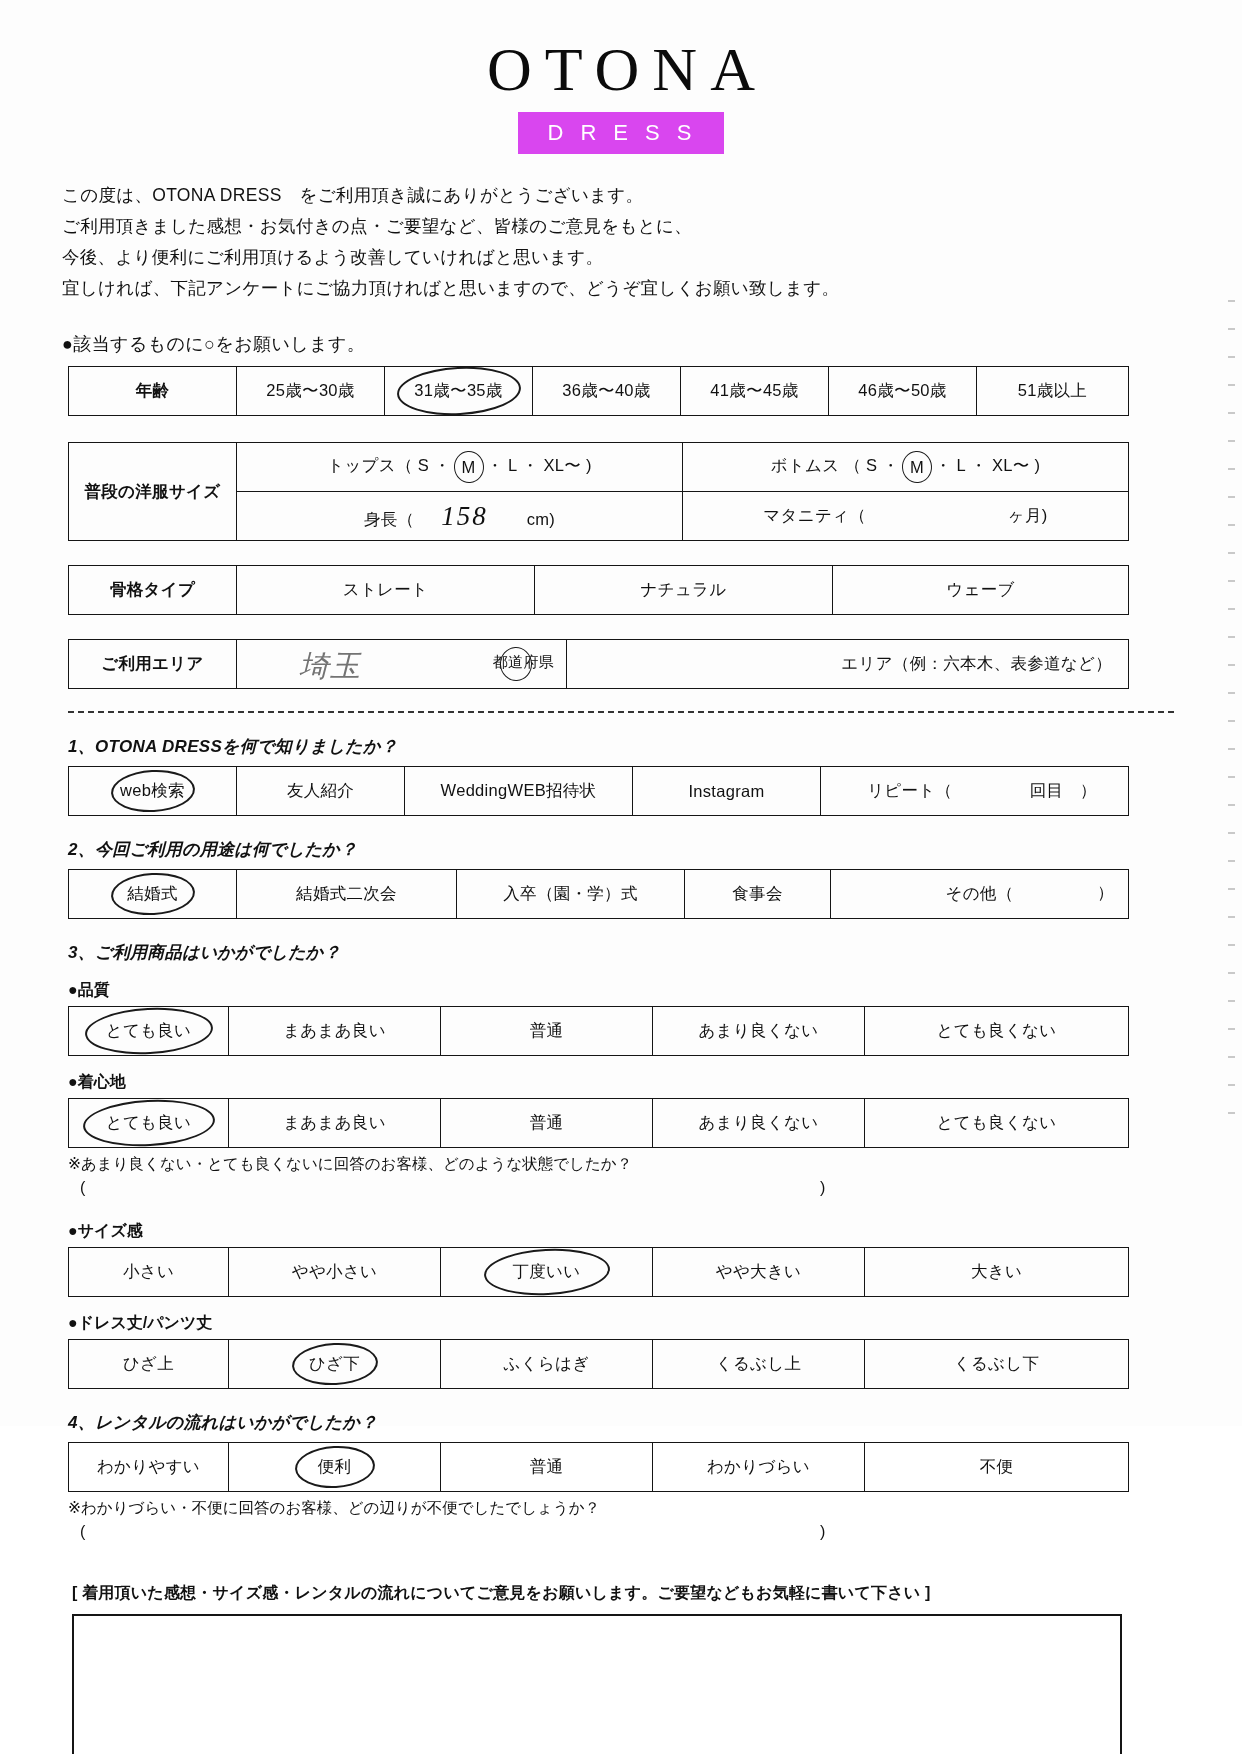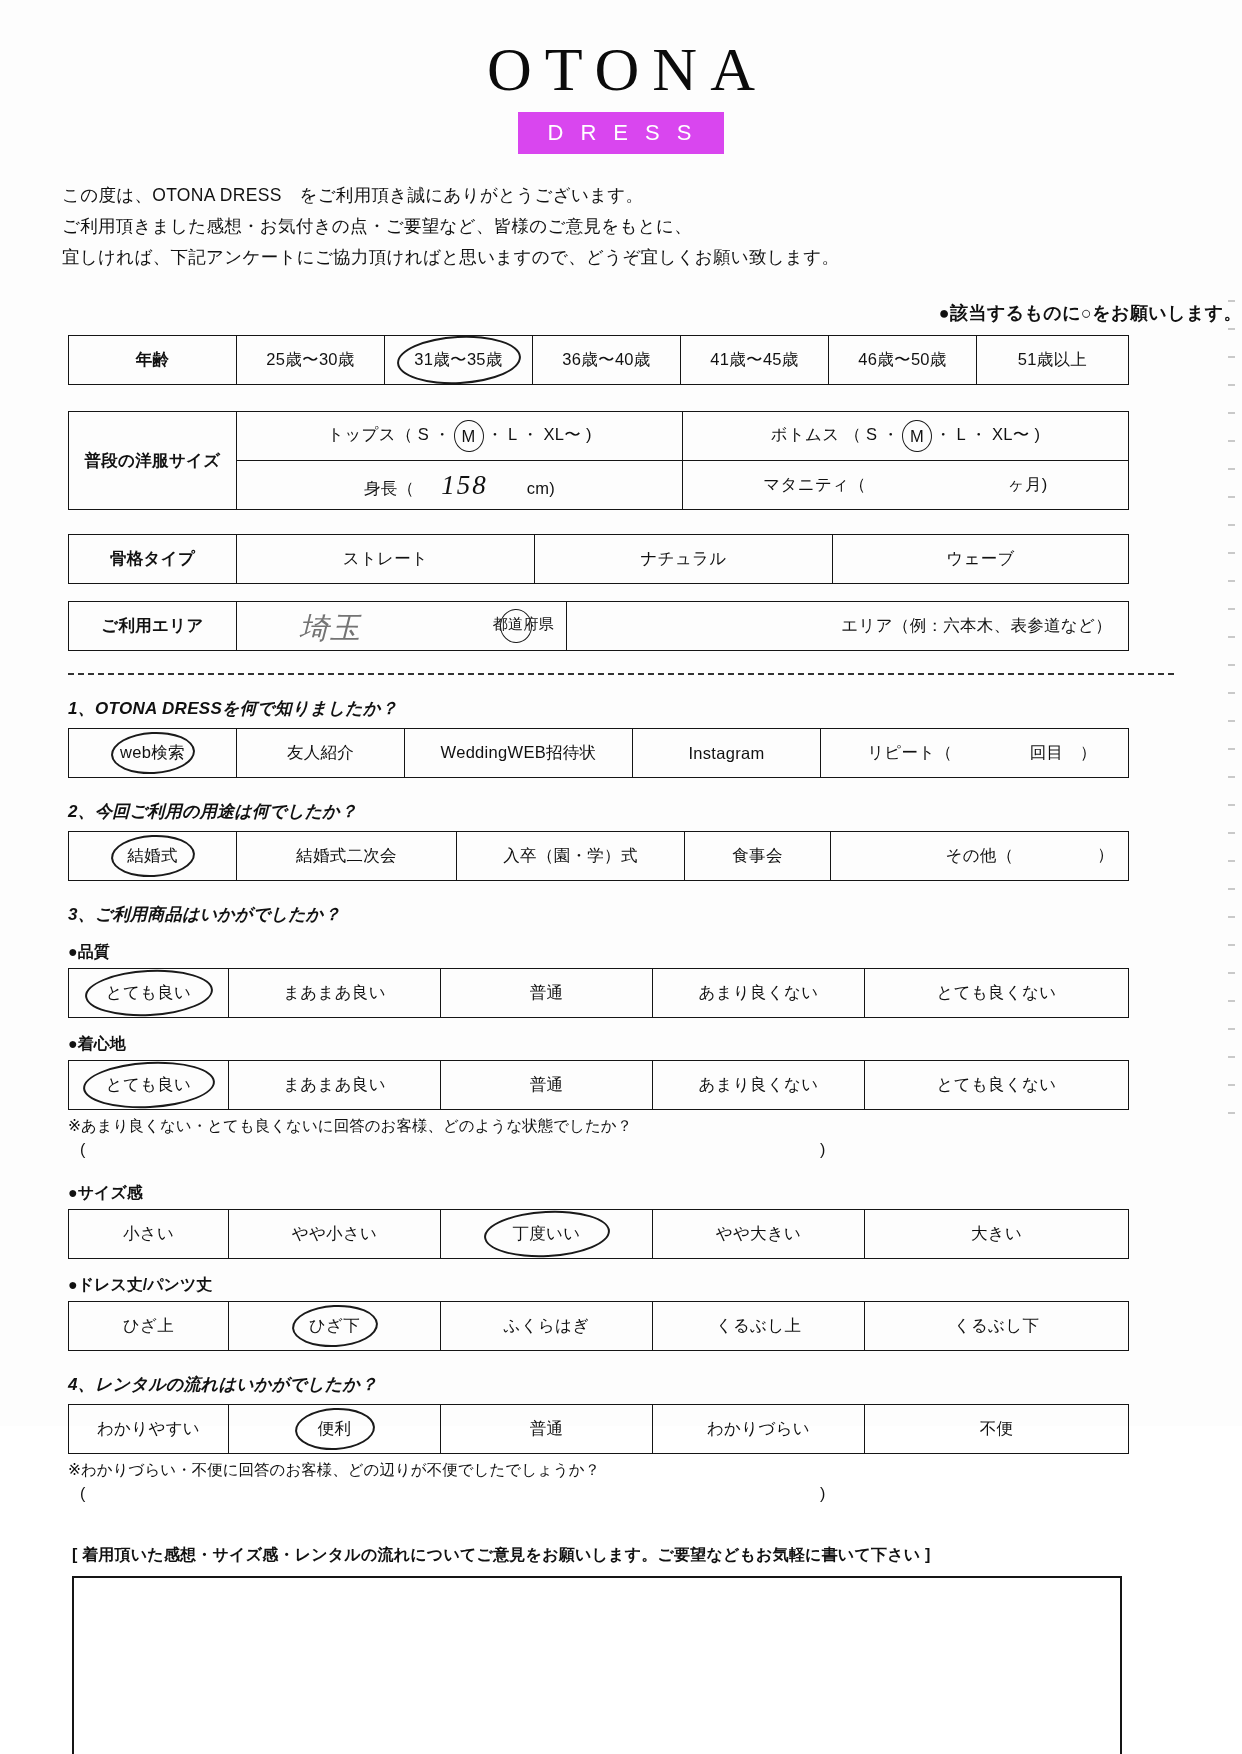--- a/index.html
+++ b/index.html
@@ -44,23 +44,22 @@
   .intro{
     margin:26px 0 0 62px;
     font-size:17.5px;
     line-height:31px;
     letter-spacing:.3px;
   }
   .intro div{white-space:nowrap;}
   .section-head{
     margin:28px 0 10px 62px;
     font-size:18px;
-    font-weight:bold;
+    font-weight:normal;
     letter-spacing:.4px;
-    text-align:right;
   }
   .q-head{
     margin:22px 0 8px 68px;
     font-size:17px;
     font-weight:bold;
     letter-spacing:.3px;
     font-style:italic;
   }
   .sub-head{
     margin:16px 0 5px 68px;
@@ -180,20 +179,21 @@
 <div class="page">
 
   <div class="logo-wrap">
     <div class="logo-otona">OTONA</div>
     <div class="logo-dress">DRESS</div>
   </div>
 
   <div class="intro">
     <div>この度は、OTONA DRESS　をご利用頂き誠にありがとうございます。</div>
     <div>ご利用頂きました感想・お気付きの点・ご要望など、皆様のご意見をもとに、</div>
+    <div>今後、より便利にご利用頂けるよう改善していければと思います。</div>
     <div>宜しければ、下記アンケートにご協力頂ければと思いますので、どうぞ宜しくお願い致します。</div>
   </div>
 
   <div class="section-head">●該当するものに○をお願いします。</div>
 
   <table class="grid w-age">
     <colgroup>
       <col style="width:168px">
         <col style="width:148px">
         <col style="width:148px">
@@ -263,21 +263,21 @@
     <tbody>
         <tr>
       <td class="lab">骨格タイプ</td>
       <td><span>ストレート</span></td>
       <td><span>ナチュラル</span></td>
       <td><span>ウェーブ</span></td>
     </tr>
   </tbody>
     </table>
 
-  <table class="grid w-full" style="margin-top:17px">
+  <table class="grid w-full" style="margin-top:24px">
     <colgroup>
         <col style="width:168px">
         <col style="width:330px">
         <col style="width:562px">
       </colgroup>
     <tbody>
         <tr>
       <td class="lab">ご利用エリア</td>
       <td style="position:relative">
         <span class="hand-kanji" style="position:absolute;left:62px;top:6px">埼玉</span>

